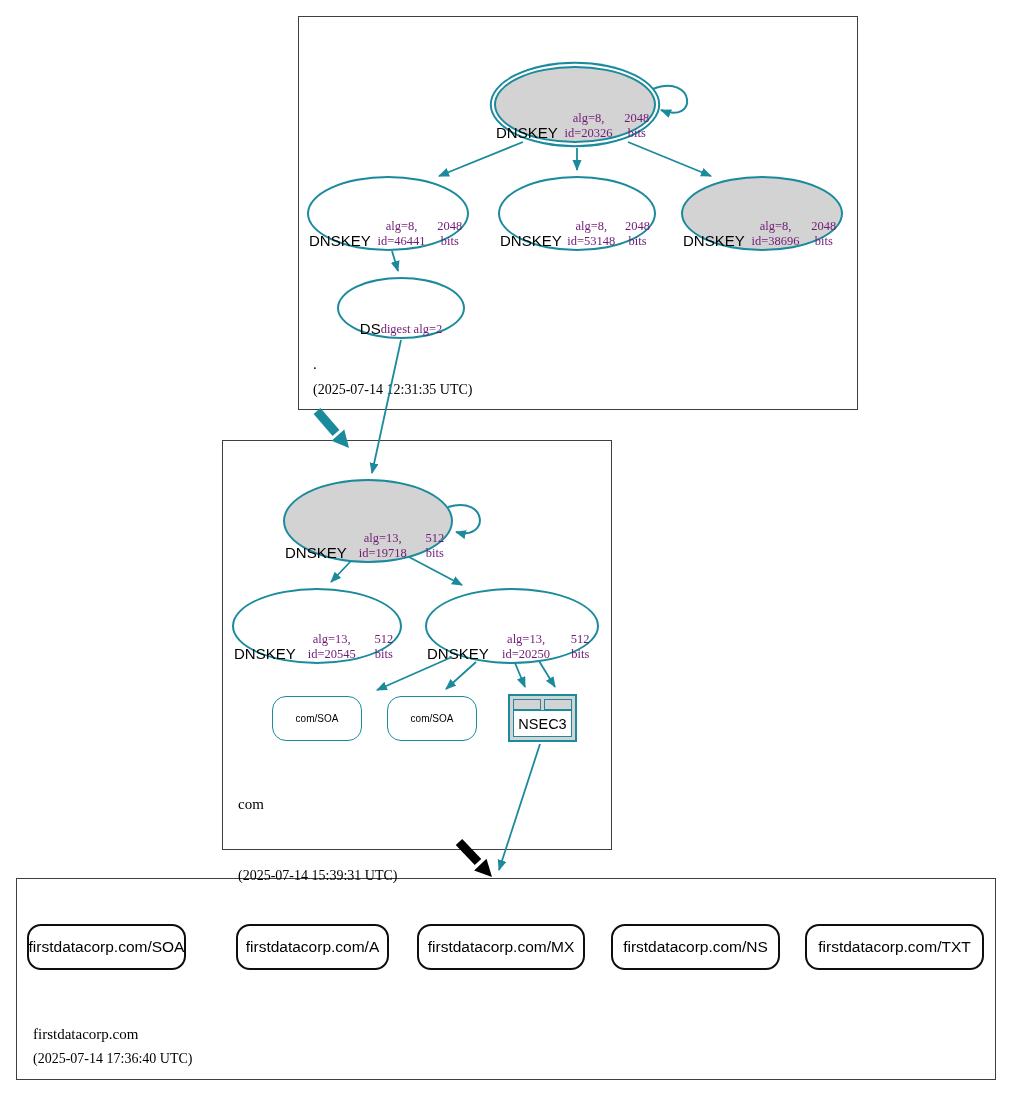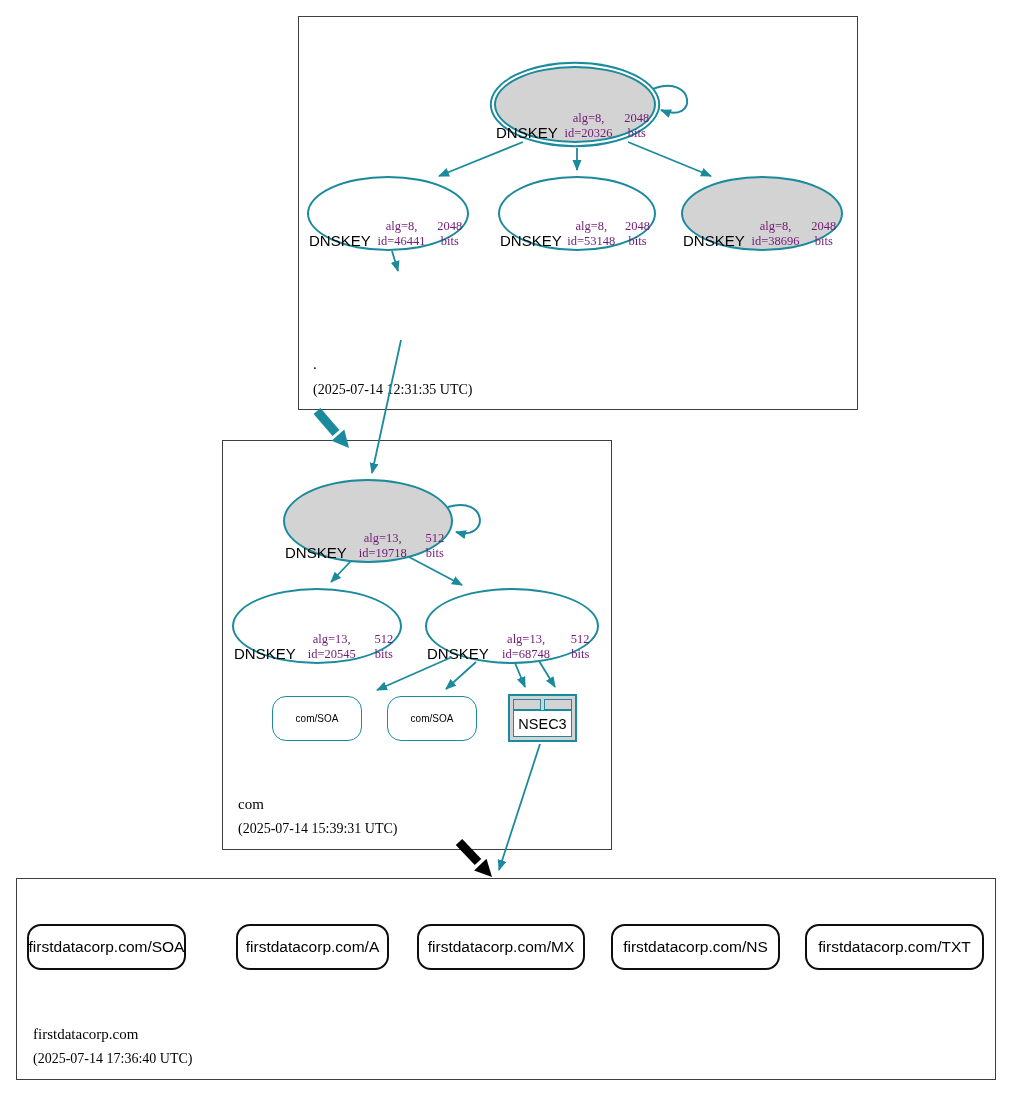--- a/index.html
+++ b/index.html
@@ -52,53 +52,57 @@
   <div class="node ellipse" style="left:498px;top:176px;width:158px;height:75px">
     <span class="nt">DNSKEY</span>
     <span class="nd">alg=8, id=53148</span>
     <span class="nd">2048 bits</span>
   </div>
   <div class="node ellipse gray" style="left:681px;top:176px;width:162px;height:75px">
     <span class="nt">DNSKEY</span>
     <span class="nd">alg=8, id=38696</span>
     <span class="nd">2048 bits</span>
   </div>
+  <div class="node ellipse" style="left:337px;top:277px;width:128px;height:62px">
+    <span class="nt">DS</span>
+    <span class="nd">digest alg=2</span>
+  </div>
   <div class="zlabel" style="left:313px;top:356px">.</div>
   <div class="zdate" style="left:313px;top:382px">(2025-07-14 12:31:35 UTC)</div>
 
   <div class="node ellipse gray thick" style="left:283px;top:479px;width:170px;height:84px">
     <span class="nt">DNSKEY</span>
     <span class="nd">alg=13, id=19718</span>
     <span class="nd">512 bits</span>
   </div>
   <div class="node ellipse" style="left:232px;top:588px;width:170px;height:76px">
     <span class="nt">DNSKEY</span>
     <span class="nd">alg=13, id=20545</span>
     <span class="nd">512 bits</span>
   </div>
   <div class="node ellipse" style="left:425px;top:588px;width:174px;height:76px">
     <span class="nt">DNSKEY</span>
-    <span class="nd">alg=13, id=68748</span>
+    <span class="nd">alg=13, id=20250</span>
     <span class="nd">512 bits</span>
   </div>
   <div class="rrset teal" style="left:272px;top:696px;width:90px">
     <span>com/SOA</span>
   </div>
   <div class="rrset teal" style="left:387px;top:696px;width:90px">
     <span>com/SOA</span>
   </div>
   <div class="nsec3" style="left:508px;top:694px;width:69px;height:48px">
     <div class="cells">
       <div class="cell"></div>
       <div class="cell"></div>
     </div>
     <div class="lab">NSEC3</div>
   </div>
   <div class="zlabel" style="left:238px;top:796px">com</div>
-  <div class="zdate" style="left:238px;top:821px">(2025-07-14 15:39:31 UTC)</div>
+  <div class="zdate" style="left:238px;top:868px">(2025-07-14 15:39:31 UTC)</div>
 
   <div class="rrset black" style="left:27px;top:924px;width:159px">
     <span>firstdatacorp.com/SOA</span>
   </div>
   <div class="rrset black" style="left:236px;top:924px;width:153px">
     <span>firstdatacorp.com/A</span>
   </div>
   <div class="rrset black" style="left:417px;top:924px;width:168px">
     <span>firstdatacorp.com/MX</span>
   </div>

